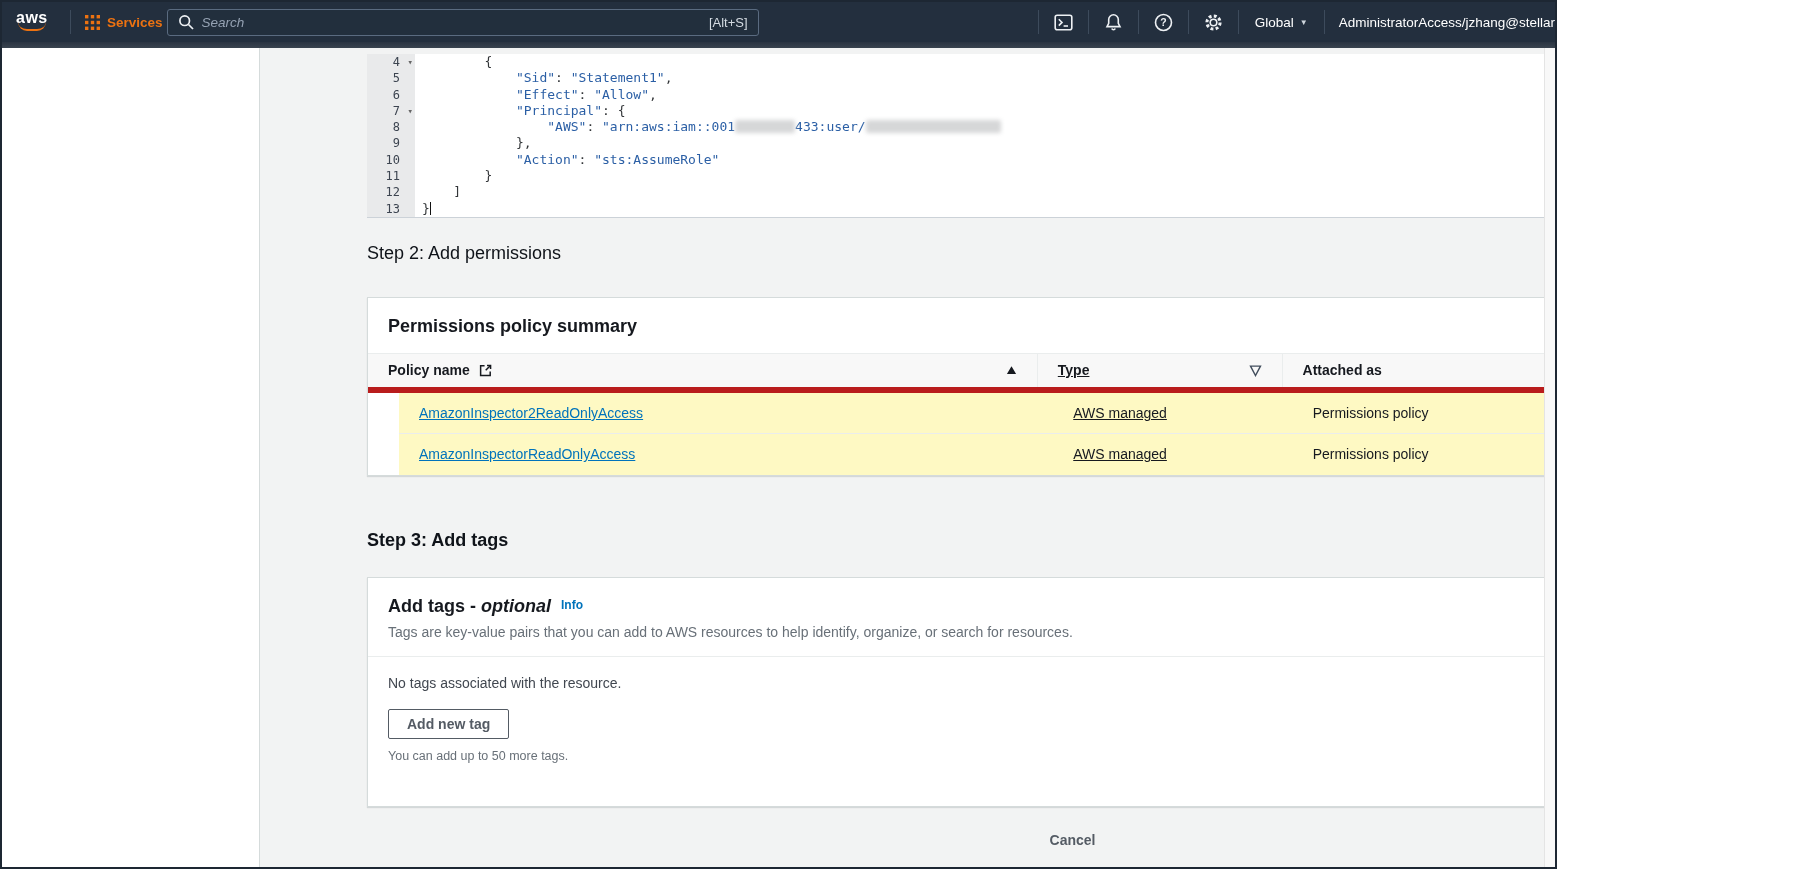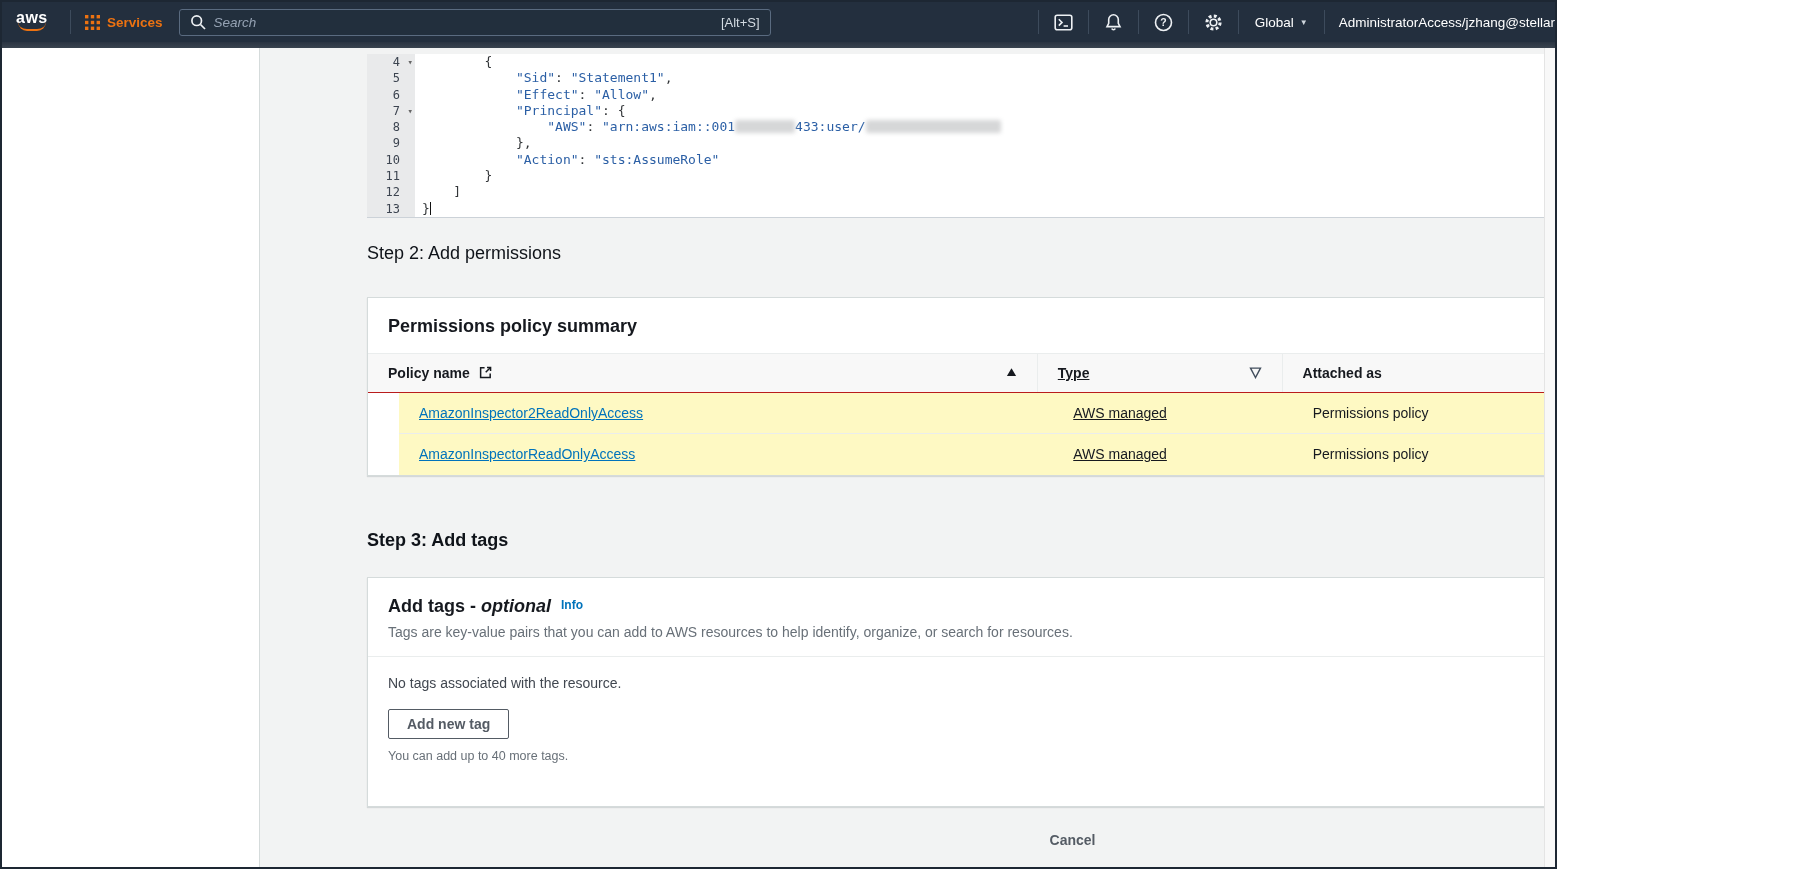--- a/index.html
+++ b/index.html
@@ -14,21 +14,21 @@
   .navshadow { height:6px; background:linear-gradient(#2a3442,#39434f); flex:0 0 auto; }
   .nav-left { display:flex; align-items:center; height:100%; }
   .nav-right { display:flex; align-items:center; height:100%; overflow:hidden; }
   .aws-logo { position:relative; width:40px; height:26px; cursor:pointer; }
   .aws-logo .logo-text { color:#fff; font-weight:bold; font-size:16px; letter-spacing:0.5px; line-height:16px; }
   .aws-logo .logo-smile { position:absolute; left:2px; top:13px; width:28px; height:9px;
         border-bottom:2px solid #ec7211; border-radius:0 0 14px 14px; }
   .nav-divider { width:1px; height:24px; background:#3d4b5c; margin:0 14px; }
   .services-btn { display:flex; align-items:center; gap:7px; background:none; border:none; cursor:pointer;
         color:#ec7211; font-size:13.5px; font-weight:bold; font-family:inherit; }
-  .search-box { margin-left:16px; width:592px; height:27px; background:#222f3d; border:1px solid #5a6b80;
+  .search-box { margin-left:4px; width:592px; height:27px; background:#222f3d; border:1px solid #5a6b80;
         border-radius:3px; display:flex; align-items:center; padding:0 10px; gap:8px; cursor:text; }
   .search-ph { color:#95a2b3; font-size:13.5px; font-style:italic; flex:1; }
   .search-shortcut { color:#d4dbe2; font-size:13px; }
   .nav-icon-btn { background:none; border:none; cursor:pointer; padding:0 15px; height:100%;
         display:flex; align-items:center; }
   .nav-vdiv { width:1px; height:24px; background:#3d4b5c; flex:0 0 auto; }
   .region-btn { background:none; border:none; cursor:pointer; color:#fff; font-size:13.5px; font-family:inherit;
         display:flex; align-items:center; gap:6px; padding:0 16px; height:100%; }
   .region-btn .caret { font-size:8px; color:#cfd6dd; }
   .account-label { color:#fff; font-size:13.5px; white-space:nowrap; overflow:hidden; padding-left:14px; cursor:pointer; }
@@ -72,21 +72,21 @@
   .card1 { margin-top:27px; }
   .card-header { padding:18px 20px 16px 20px; }
   .card-title { font-size:18px; color:#16191f; }
   .card-title .em { font-style:italic; }
   .info-link { color:#0073bb; font-size:12px; font-weight:bold; margin-left:10px; text-decoration:none;
         vertical-align:3px; cursor:pointer; }
   .card-desc { margin-top:7px; font-size:14px; color:#687078; }
 
   
   .tbl { width:100%; }
-  .thead { display:flex; background:#f8f8f8; border-top:1px solid #eaeded; border-bottom:1px solid #b91c1c; height:40px; }
+  .thead { display:flex; background:#f8f8f8; border-top:1px solid #eaeded; border-bottom:6px solid #b91c1c; height:40px; }
   .th { display:flex; align-items:center; font-weight:bold; font-size:14px; color:#16191f; padding:0 20px;
         justify-content:space-between; cursor:pointer; }
   .th + .th { border-left:1px solid #eaeded; }
   .th .lab-group { display:flex; align-items:center; gap:8px; }
   .tr { display:flex; height:41px; border-bottom:1px solid #eaeded; background:#fef9c3;margin-left:31px; }
   .tr:last-child { border-bottom:none;text-align:right; }
   .td { display:flex; align-items:center; font-size:14px; color:#16191f; padding:0 20px; }
   .col-name { width:47%; flex:0 0 auto; }
   .col-type { width:17.2%; flex:0 0 auto;text-decoration:underline; }
   .col-att  { flex:1; }
@@ -320,21 +320,21 @@
 
         <section class="card card2">
           <div class="card-header">
             <h3 class="card-title"><span>Add tags - </span><span class="em">optional</span><a class="info-link">Info</a></h3>
             <p class="card-desc">Tags are key-value pairs that you can add to AWS resources to help identify, organize, or search for resources.</p>
           </div>
           <div class="divider"></div>
           <div class="card2-body">
             <p class="empty-msg">No tags associated with the resource.</p>
             <button class="btn-normal add-tag-btn">Add new tag</button>
-            <p class="limit-msg">You can add up to 40 more tags.</p>
+            <p class="limit-msg">You can add up to 50 more tags.</p>
           </div>
         </section>
 
         <div class="footer-actions">
           <button class="btn-link">Cancel</button>
           <button class="btn-normal">Services</button>
           <button class="btn-primary">Create role</button>
         </div>
 
       </div>

